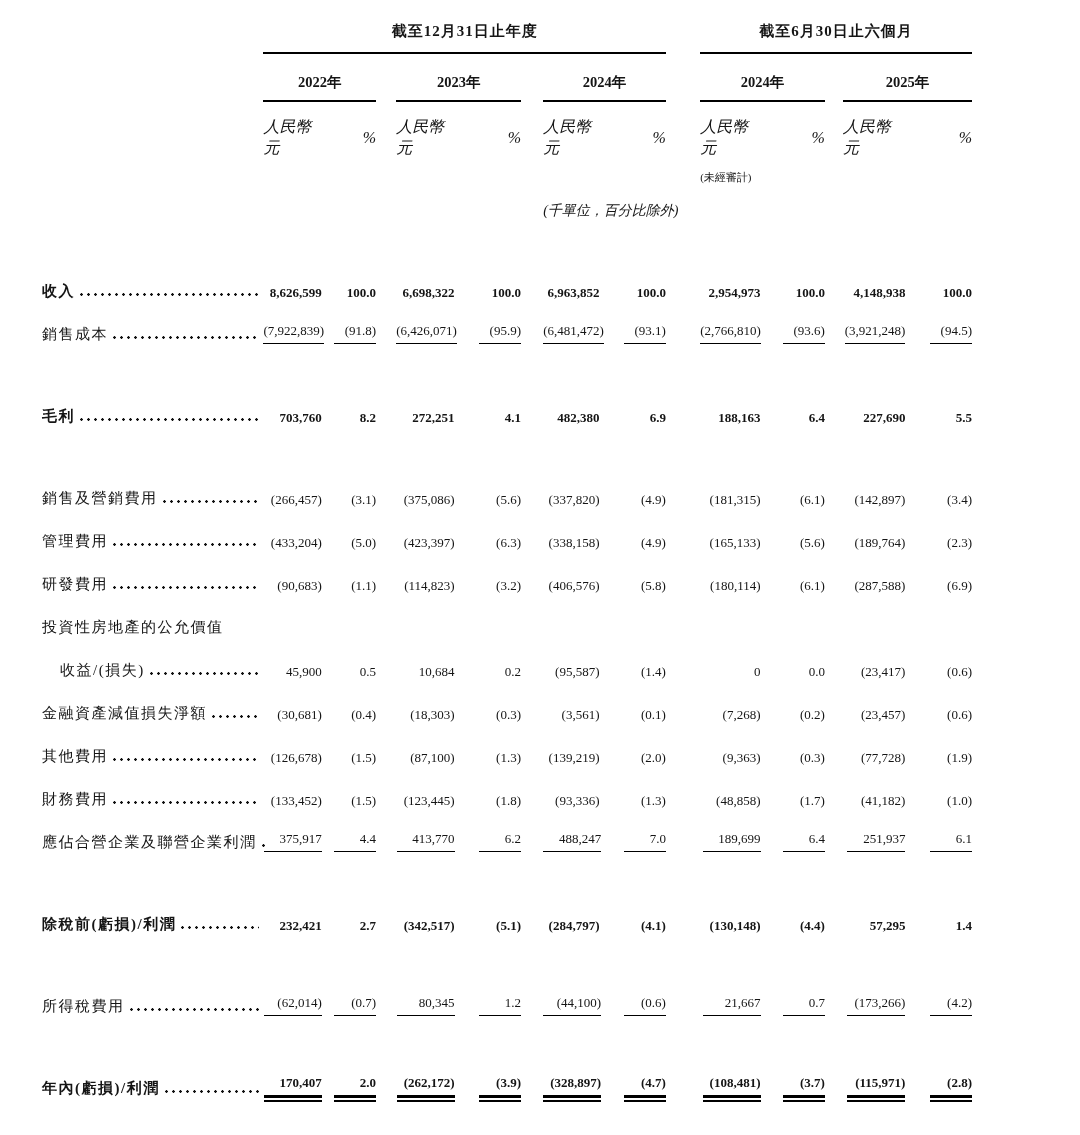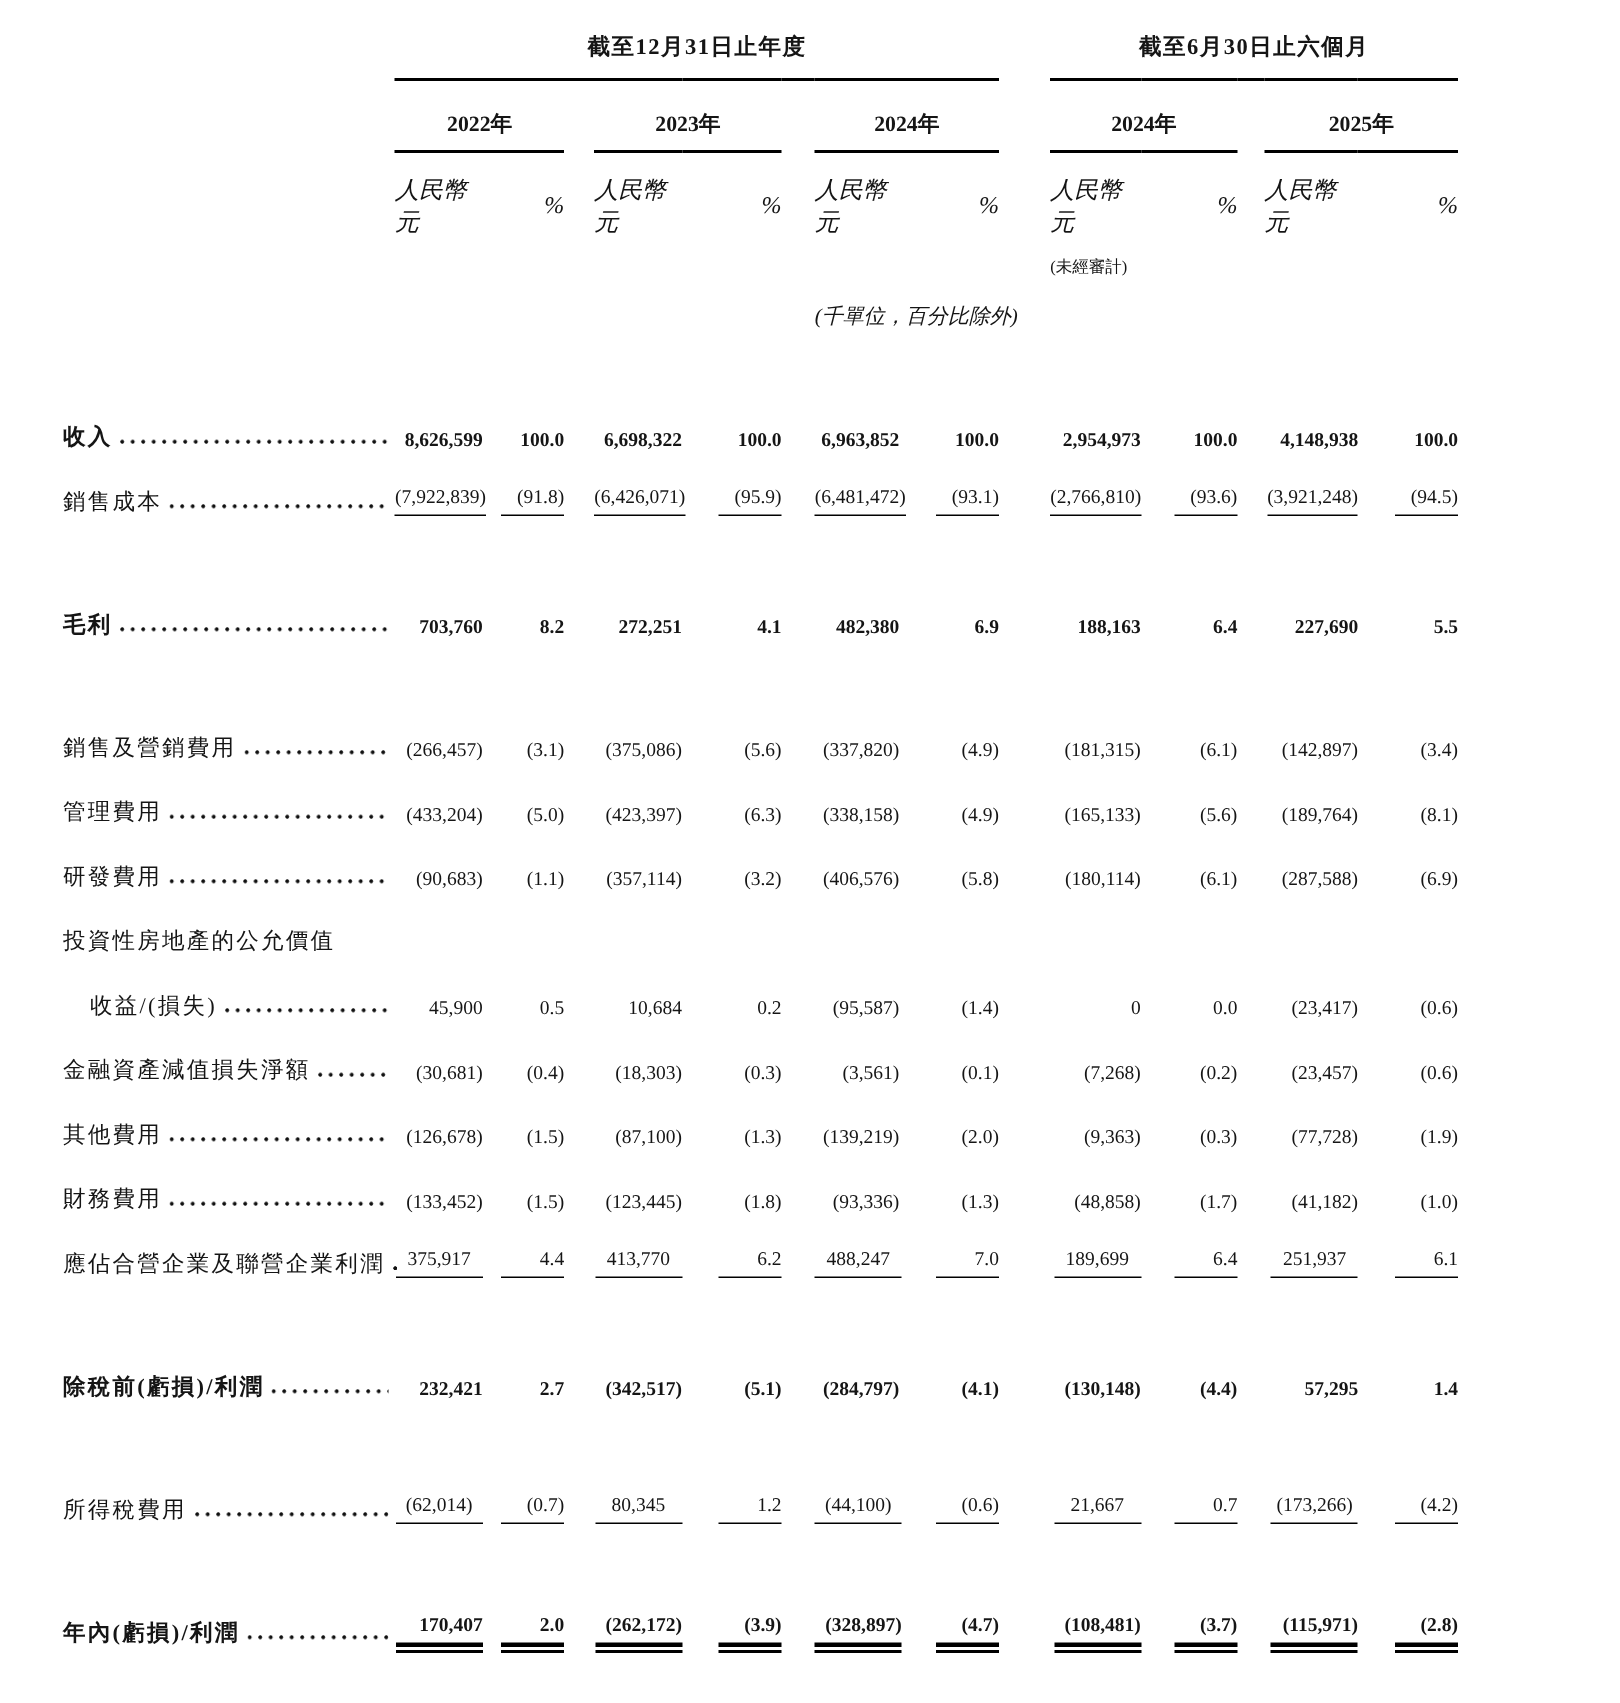--- a/index.html
+++ b/index.html
@@ -42,21 +42,21 @@
   .labtxt{font-size:15px;letter-spacing:1.5px;white-space:nowrap;}
   .leader{
     flex:1 1 auto;min-width:6px;height:3px;
     align-self:flex-end;margin:0 4px 5px 5px;
     background-image:radial-gradient(circle at 1.5px 1.5px,#111 1.1px,transparent 1.5px);
     background-size:7px 3px;background-repeat:repeat-x;background-position:left bottom;
   }
 
   
   .ul{display:inline-block;border-bottom:1.7px solid #000;padding-bottom:4px;text-align:right;}
-  td.rmb .ul{min-width:58px;text-align:center;}
+  td.rmb .ul{min-width:58px;}
   td.pct .ul{min-width:42px;}
   .dul{display:inline-block;position:relative;border-bottom:3.4px solid #000;padding-bottom:4px;text-align:right;}
   td.rmb .dul{min-width:58px;text-align:right;}
   td.pct .dul{min-width:42px;}
   .dul::after{content:"";position:absolute;left:0;right:0;bottom:-7px;border-bottom:2.2px solid #000;}
 </style>
 </head>
 <body>
 
 <div class="sheet">
@@ -236,33 +236,33 @@
           <td class="rmb">(423,397)</td>
           <td class="pct">(6.3)</td>
           <td class="g"></td>
           <td class="rmb">(338,158)</td>
           <td class="pct">(4.9)</td>
           <td class="G"></td>
           <td class="rmb">(165,133)</td>
           <td class="pct">(5.6)</td>
           <td class="g"></td>
           <td class="rmb">(189,764)</td>
-          <td class="pct">(8.1)</td>
+          <td class="pct">(2.3)</td>
         </tr>
         <tr class="datarow">
           <td class="lblcell">
             <div class="labwrap">
               <span class="labtxt">研發費用</span>
               <span class="leader"></span>
             </div>
           </td>
           <td class="rmb">(90,683)</td>
           <td class="pct">(1.1)</td>
           <td class="g"></td>
-          <td class="rmb">(357,114)</td>
+          <td class="rmb">(114,823)</td>
           <td class="pct">(3.2)</td>
           <td class="g"></td>
           <td class="rmb">(406,576)</td>
           <td class="pct">(5.8)</td>
           <td class="G"></td>
           <td class="rmb">(180,114)</td>
           <td class="pct">(6.1)</td>
           <td class="g"></td>
           <td class="rmb">(287,588)</td>
           <td class="pct">(6.9)</td>

